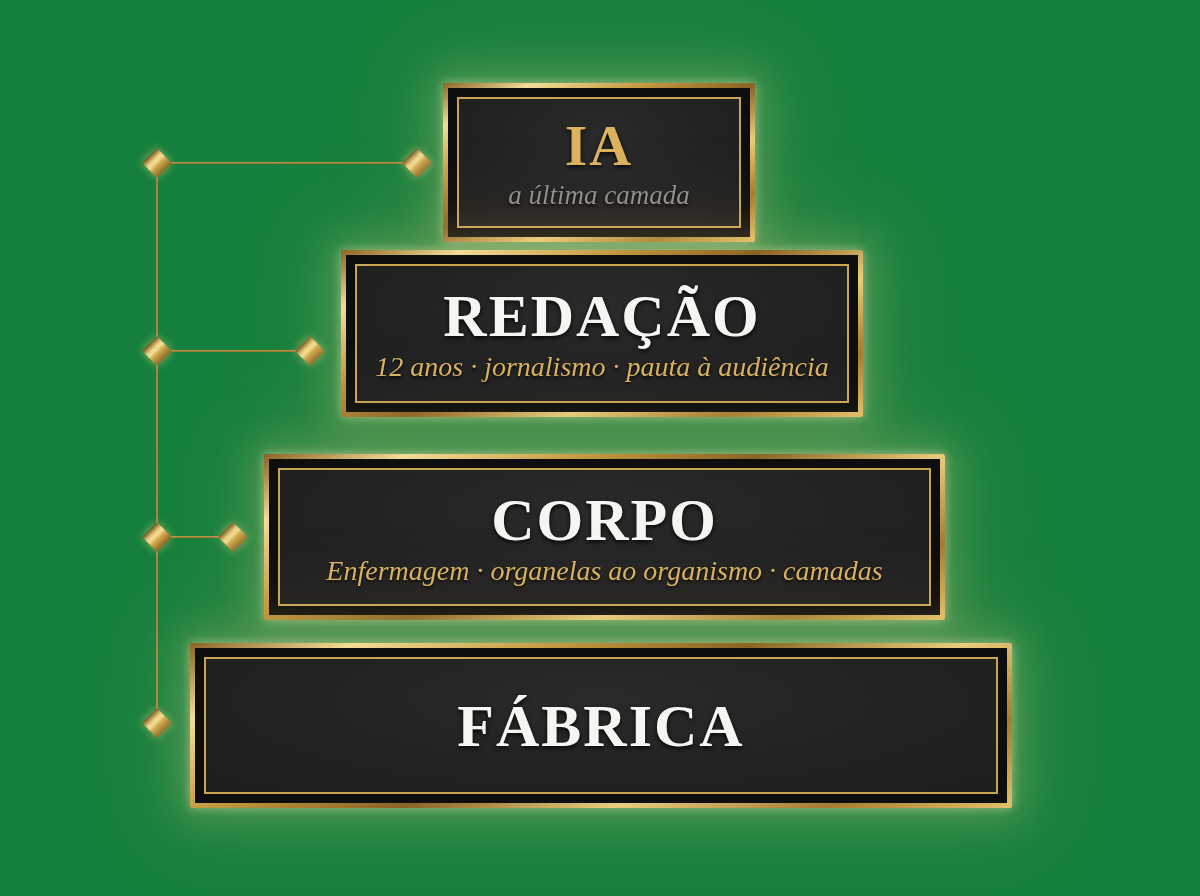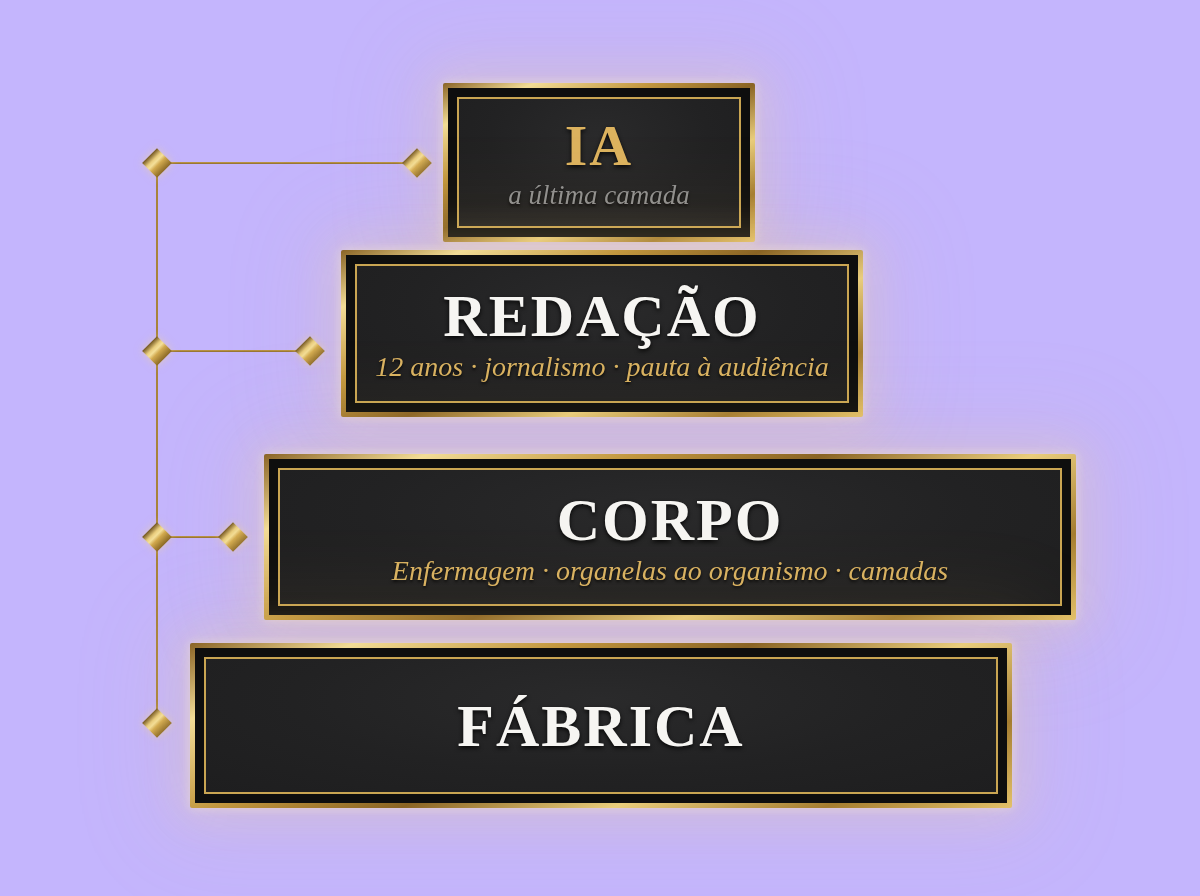--- a/index.html
+++ b/index.html
@@ -4,21 +4,21 @@
 <style>
   html, body {
     margin: 0;
     padding: 0;
     background: #000;
   }
   #canvas {
     position: relative;
     width: 1200px;
     height: 896px;
-    background: #c4b5fd;
+    background: #15803d;
     overflow: hidden;
     font-family: "Liberation Serif", "DejaVu Serif", serif;
   }
 
   
   .plaque {
     position: absolute;
     box-sizing: border-box;
     padding: 5px; 
     background: linear-gradient(155deg,
@@ -61,21 +61,21 @@
   .lvl-sub {
     font-style: italic;
     line-height: 1;
     text-shadow: 0 2px 3px rgba(0, 0, 0, 0.8);
     white-space: nowrap;
   }
 
   
   #level-ia      { left: 443px; top:  83px; width: 312px; height: 159px; }
   #level-redacao { left: 341px; top: 250px; width: 522px; height: 167px; }
-  #level-corpo   { left: 264px; top: 454px; width: 812px; height: 166px; }
+  #level-corpo   { left: 264px; top: 454px; width: 681px; height: 166px; }
   #level-fabrica { left: 190px; top: 643px; width: 822px; height: 165px; }
 
   #level-ia .lvl-title      { font-size: 58px; color: #dcb25e; }
   #level-ia .lvl-sub        { font-size: 27px; color: #8f8f8f; }
   #level-redacao .lvl-title { font-size: 60px; color: #f6f5f2; }
   #level-corpo .lvl-title   { font-size: 60px; color: #f6f5f2; }
   #level-fabrica .lvl-title { font-size: 60px; color: #f6f5f2; }
   .gold-sub                 { font-size: 28px; color: #d9b261; }
 
   

